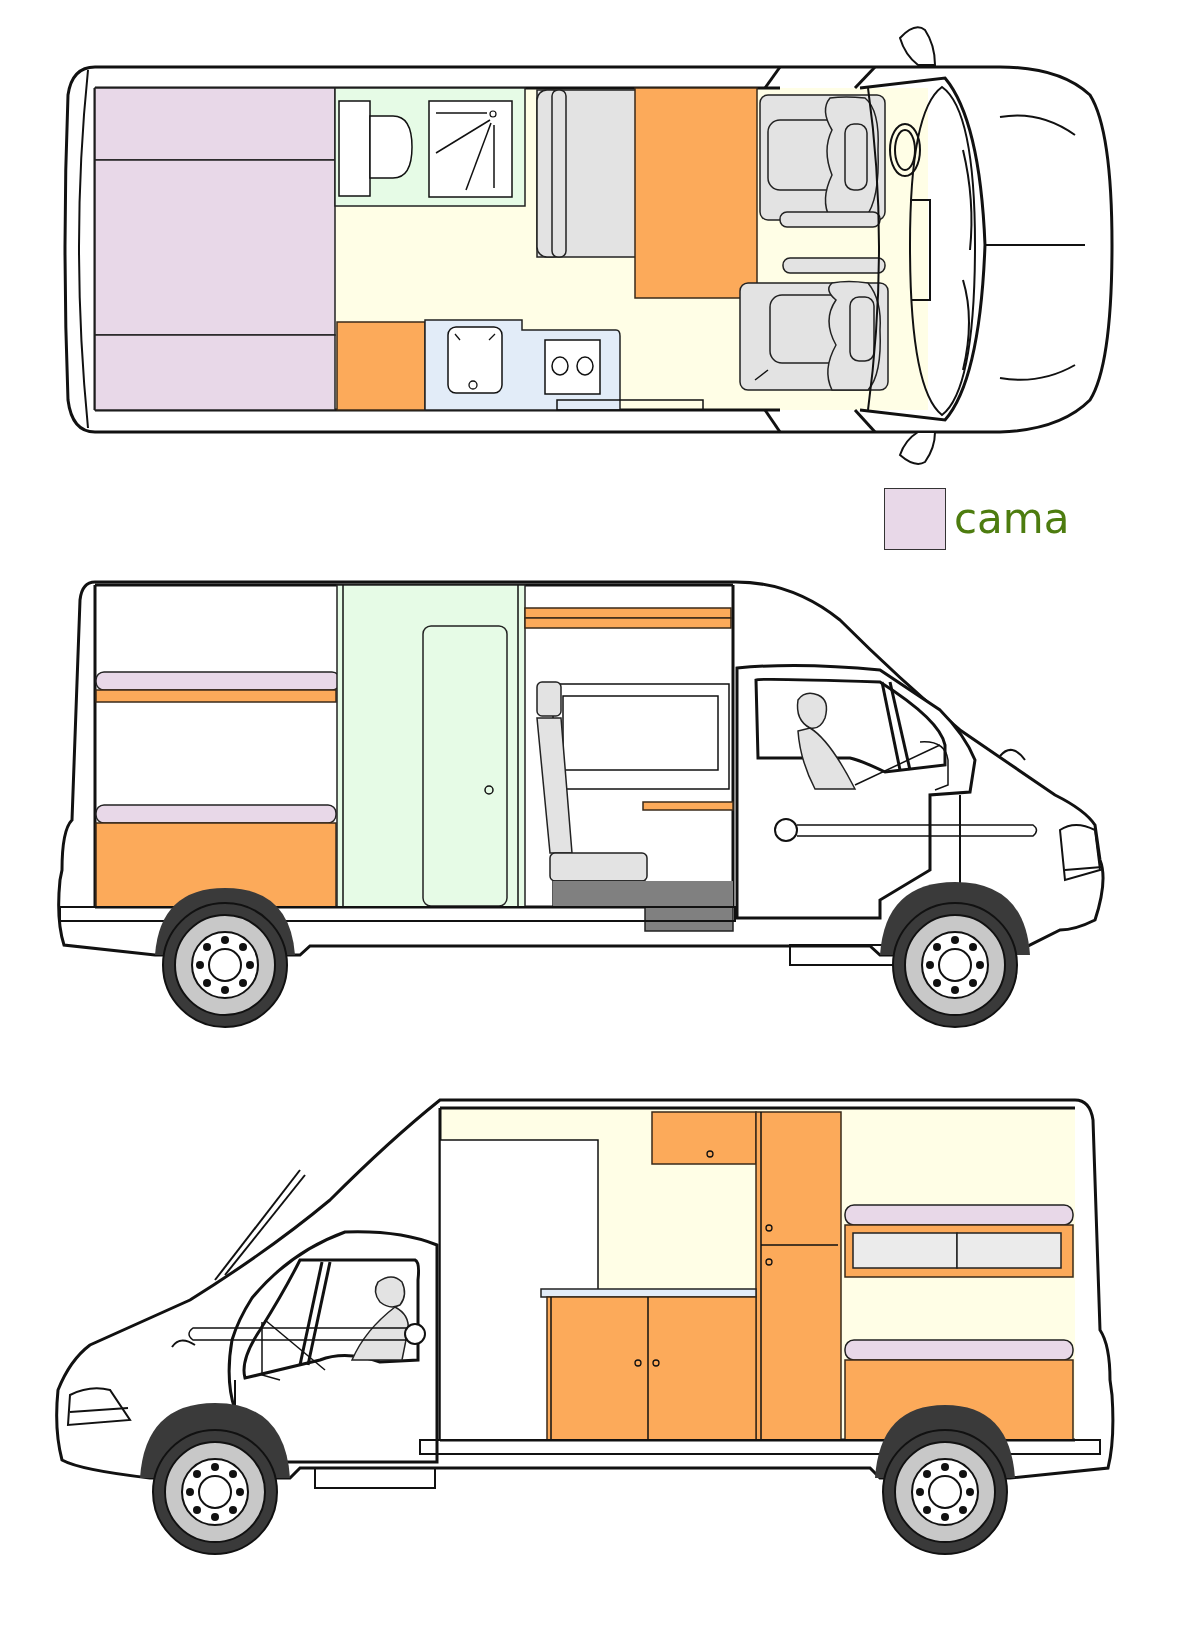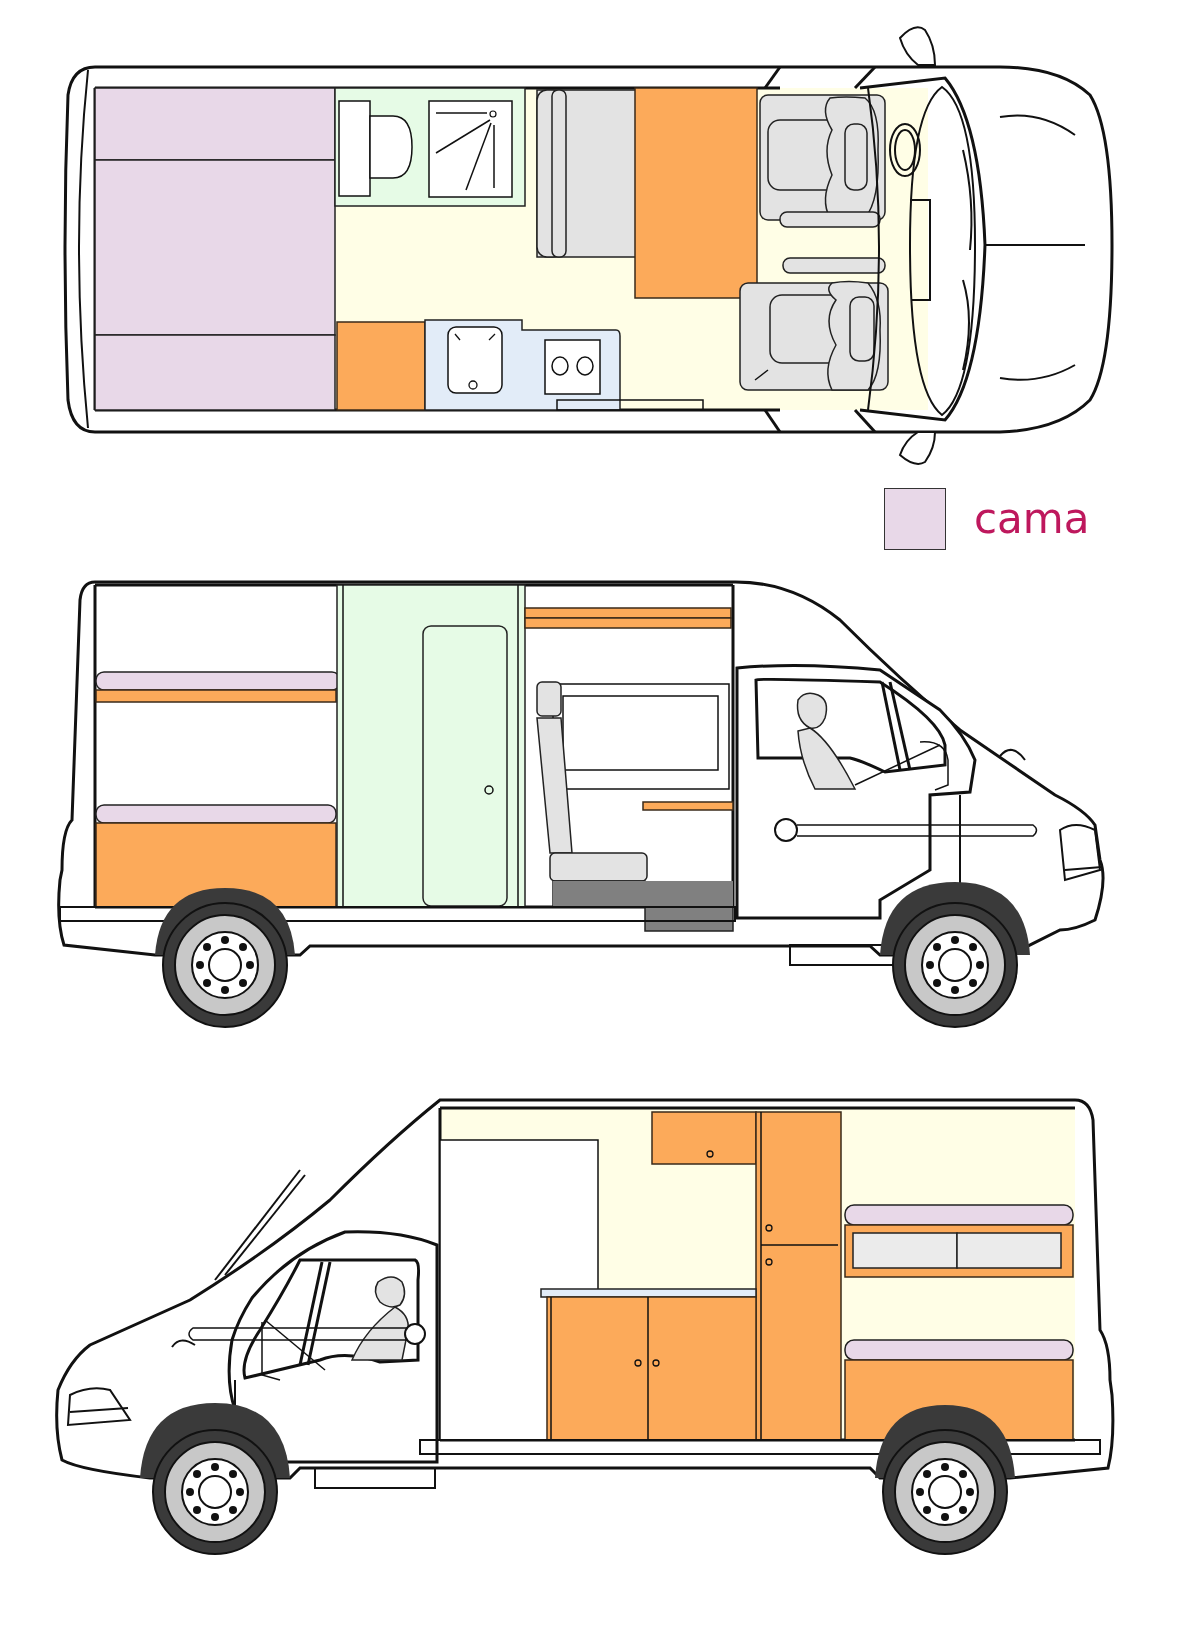--- a/index.html
+++ b/index.html
@@ -1,20 +1,20 @@
 <!DOCTYPE html>
 <html><head>
   <meta charset="utf-8">
   <style>
     html, body { margin: 0; padding: 0; background: #ffffff; }
     body { width: 1200px; height: 1650px; position: relative; overflow: hidden; font-family: "DejaVu Sans", sans-serif; }
     #stage { position: absolute; left: 0; top: 0; width: 1200px; height: 1650px; }
     .legend { position: absolute; left: 884px; top: 488px; display: flex; align-items: center; }
     .legend-swatch { width: 62px; height: 62px; border: 1.5px solid #333; box-sizing: border-box; }
-    .legend-label { margin-left: 28px; font-size: 42px; color: #be185d; font-family: "DejaVu Sans", sans-serif; line-height: 1; }
+    .legend-label { margin-left: 8px; font-size: 42px; color: #4d7c0f; font-family: "DejaVu Sans", sans-serif; line-height: 1; }
   </style>
 </head>
 <body>
 
 <div id="stage">
 <svg width="1200" height="1650" viewBox="0 0 1200 1650" xmlns="http://www.w3.org/2000/svg">
   <defs>
     <style>
       .ol { stroke: #111; fill: none; stroke-width: 2; }
       .olt { stroke: #111; fill: none; stroke-width: 3; }

